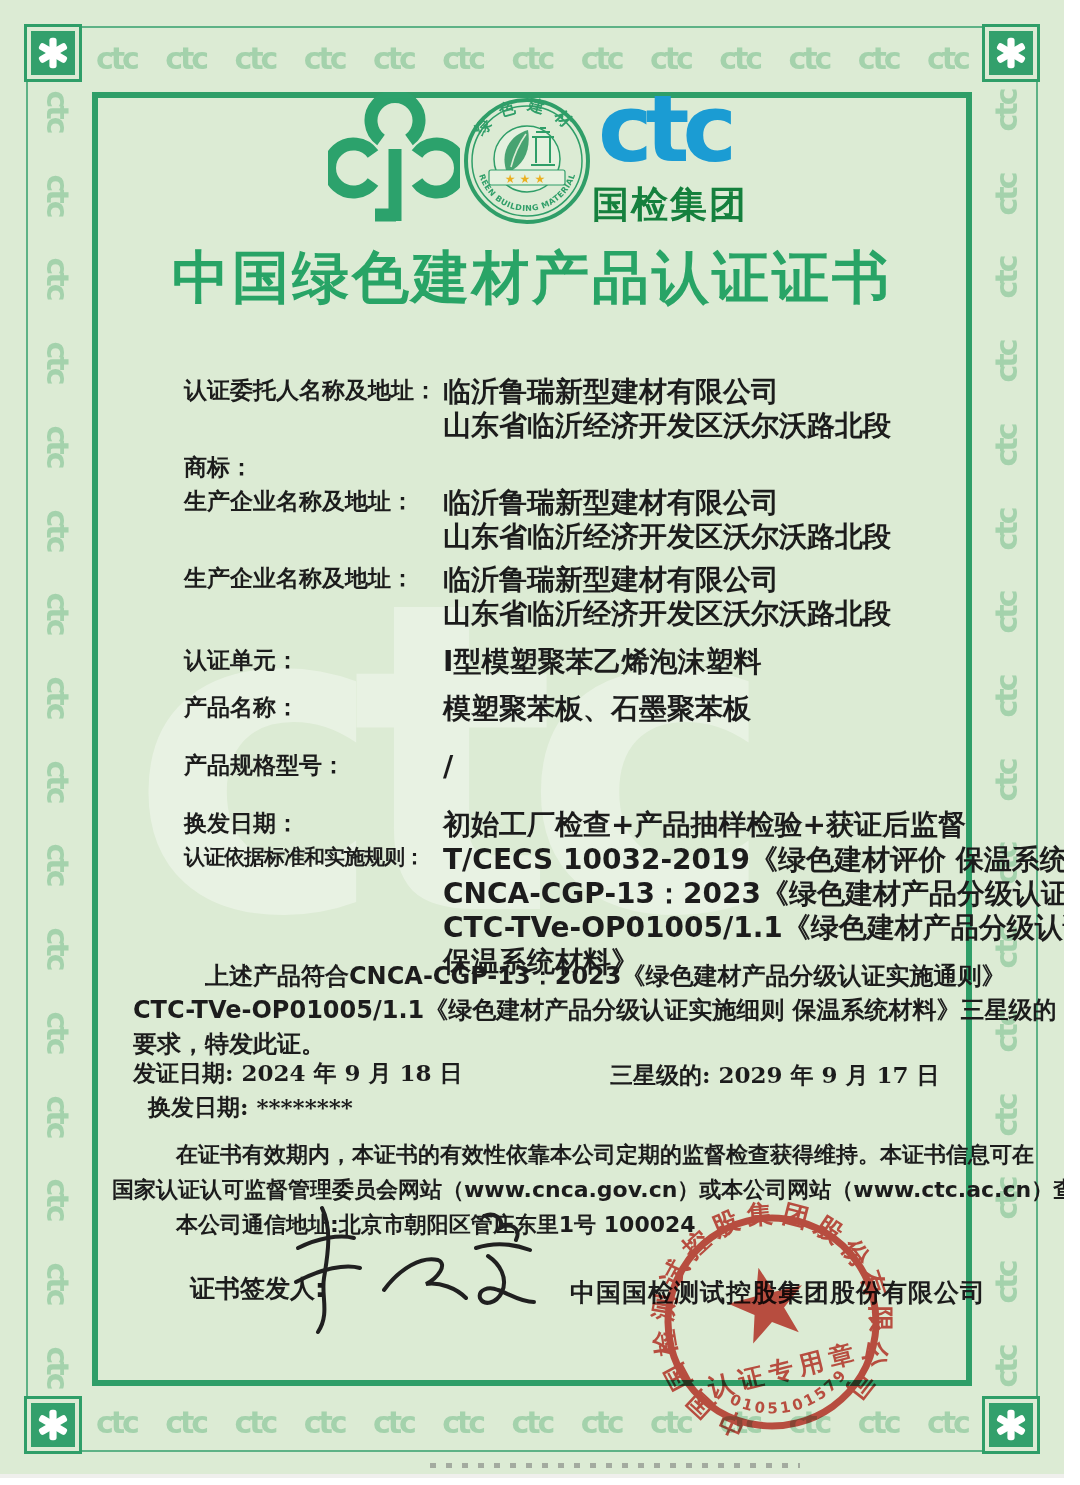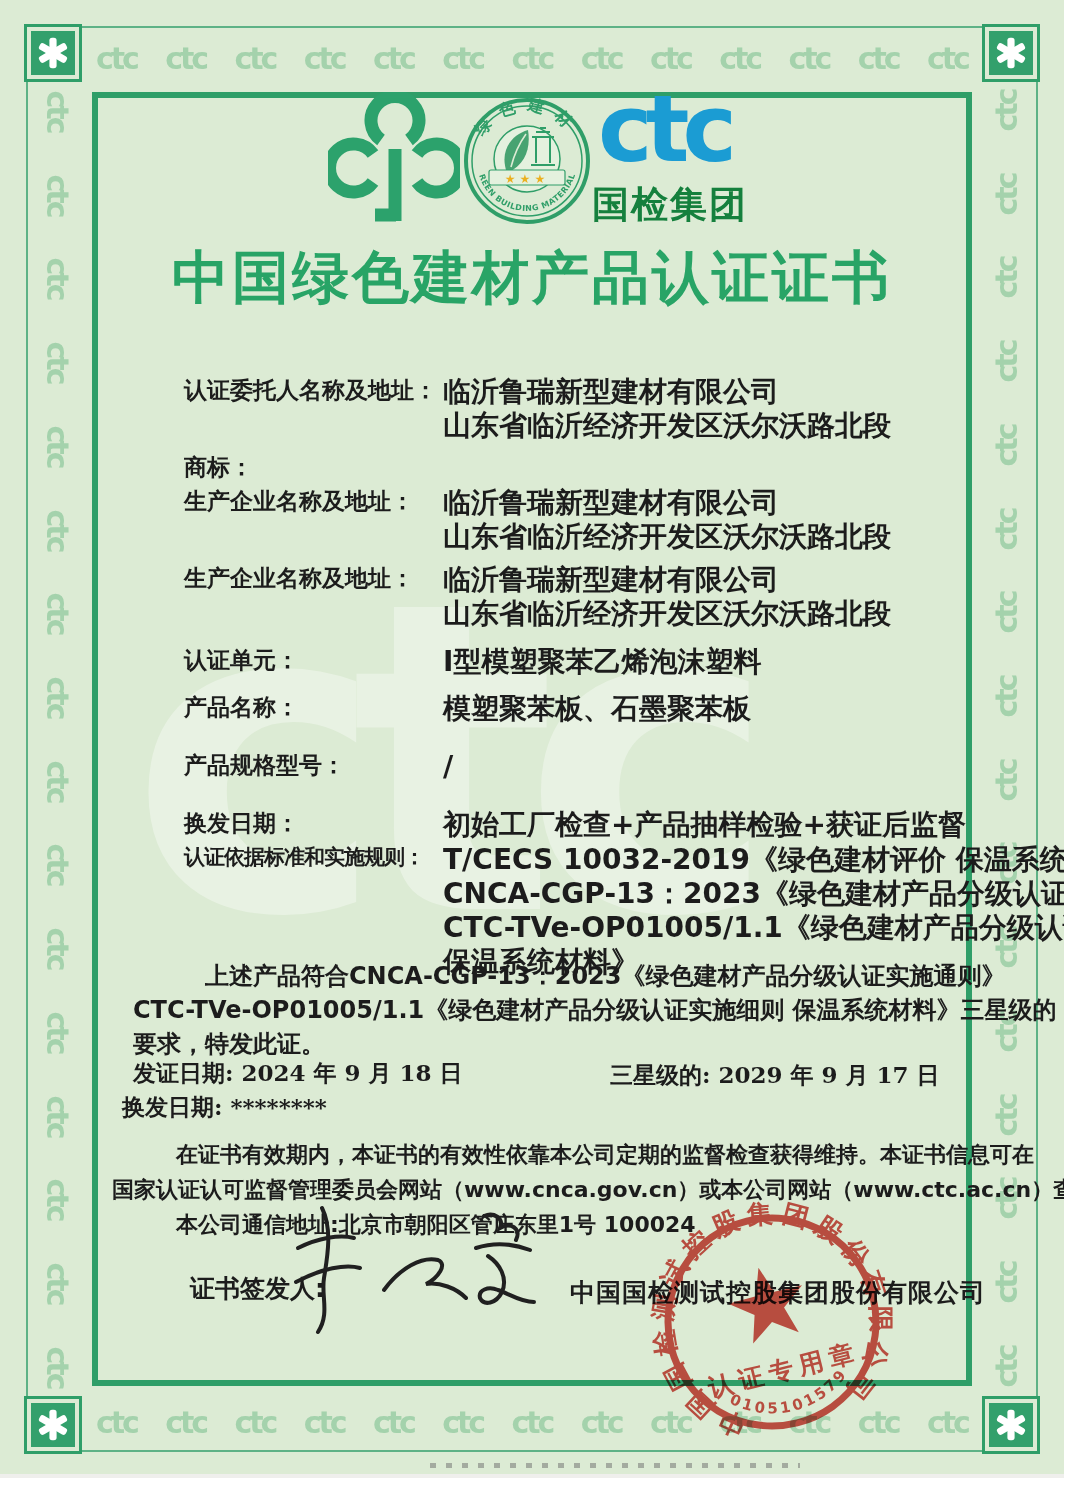--- a/index.html
+++ b/index.html
@@ -281,21 +281,21 @@
     <div class="abs stmt" style="left:133px;top:1028px">要求，特发此证。</div>
 
     <div class="abs datez" style="left:133px;top:1058px">
       <span>发证日期:</span>
       <span>2024 年 9 月 18 日</span>
     </div>
     <div class="abs datez" style="left:610px;top:1060px">
       <span>三星级的:</span>
       <span>2029 年 9 月 17 日</span>
     </div>
-    <div class="abs datez" style="left:122px;top:1092px">
+    <div class="abs datez" style="left:148px;top:1092px">
       <span>换发日期:</span>
       <span>********</span>
     </div>
 
     <div class="abs foot" style="left:176px;top:1140px">在证书有效期内，本证书的有效性依靠本公司定期的监督检查获得维持。本证书信息可在</div>
     <div class="abs foot" style="left:112px;top:1175px">国家认证认可监督管理委员会网站（www.cnca.gov.cn）或本公司网站（www.ctc.ac.cn）查询。</div>
     <div class="abs foot" style="left:176px;top:1210px">本公司通信地址:北京市朝阳区管庄东里1号  100024</div>
 
     <div class="abs signer-lbl">证书签发人:</div>
     <div class="abs sig">

